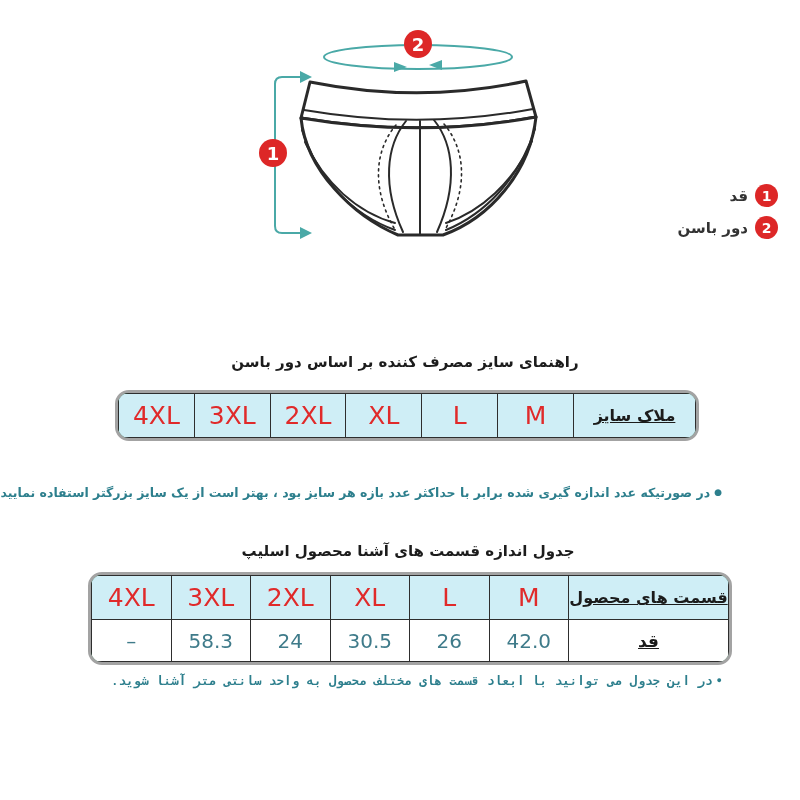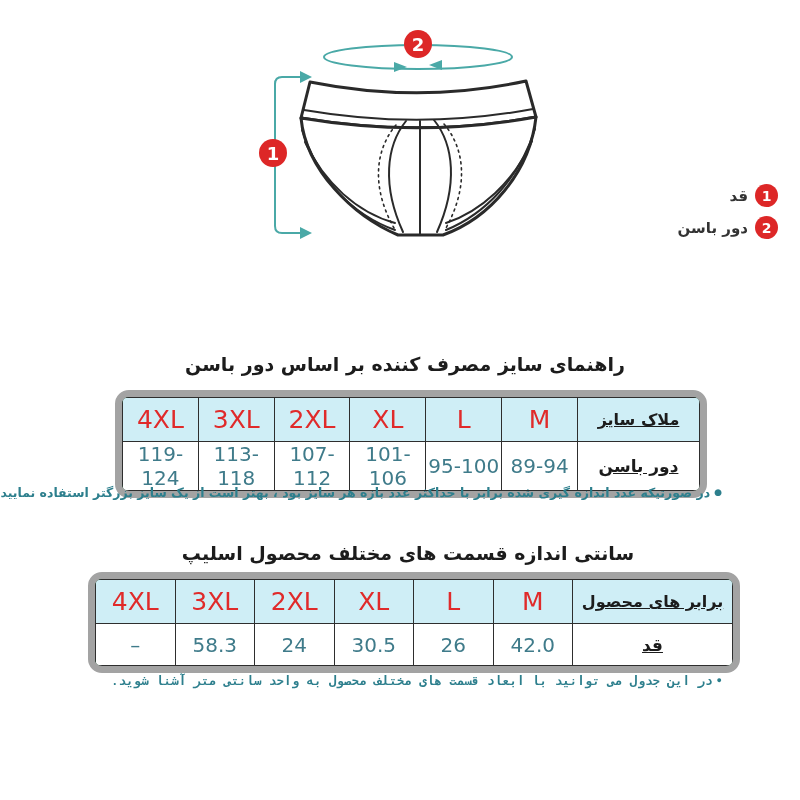--- a/index.html
+++ b/index.html
@@ -10,25 +10,25 @@
   
   .diagram-svg{position:absolute;left:256px;top:20px;width:324px;height:250px;}
   
   .legend{position:absolute;top:184px;right:22px;display:flex;flex-direction:column;gap:9px;}
   .legend-row{display:flex;flex-direction:row-reverse;align-items:center;gap:7px;direction:ltr;}
   .badge{width:23px;height:23px;border-radius:50%;background:#dd2727;color:#fff;
          font-size:14px;font-weight:bold;display:flex;align-items:center;justify-content:center;}
   .legend-label{font-size:15px;font-weight:bold;color:#333;direction:rtl;}
   
   .sec-title{position:absolute;text-align:center;direction:rtl;font-weight:bold;
-             font-size:19px;color:#1c1c1c;}
+             font-size:15px;color:#1c1c1c;}
   #title-hip{left:115px;width:580px;top:353px;}
   #title-product{left:88px;width:640px;top:542px;}
   
-  .tbl-wrap{position:absolute;border:7px solid #a3a3a3;border-radius:14px;overflow:hidden;background:#14532d;}
+  .tbl-wrap{position:absolute;border:3px solid #a3a3a3;border-radius:14px;overflow:hidden;background:#14532d;}
   #table-hip{left:115px;top:390px;width:578px;}
   #table-product{left:88px;top:572px;width:638px;}
   table{width:100%;border-collapse:collapse;table-layout:fixed;direction:ltr;}
   td{border:1.5px solid #2e2e2e;text-align:center;vertical-align:middle;padding:0;}
   tr.hdr td{background:#cfeef6;height:43px;color:#e02a2a;font-size:25px;}
   tr.val td{background:#ffffff;height:41px;color:#3f7b8a;font-size:20px;}
   td.lbl{color:#1c1c1c !important;font-weight:bold;font-size:16px !important;direction:rtl;text-decoration:underline;}
   tr.val td.lbl{font-size:17px !important;}
   
   .notes{position:absolute;right:78px;left:30px;text-align:right;direction:rtl;}
@@ -109,61 +109,52 @@
     <tbody>
         <tr class="hdr">
       <td>4XL</td>
       <td>3XL</td>
       <td>2XL</td>
       <td>XL</td>
       <td>L</td>
       <td>M</td>
       <td class="lbl">ملاک سایز</td>
     </tr>
-    <tr class="val">
-      <td>119-124</td>
-      <td>113-118</td>
-      <td>107-112</td>
-      <td>101-106</td>
-      <td>95-100</td>
-      <td>89-94</td>
-      <td class="lbl">دور باسن</td>
-    </tr>
   </tbody>
     </table>
 </div>
 
 <div class="notes" id="notes-hip">
   <div class="note-line">
     <span class="bullet">●</span><span>در صورتیکه عدد اندازه گیری شده برابر با حداکثر عدد بازه هر سایز بود ، بهتر است از یک سایز بزرگتر استفاده نمایید.</span>
   </div>
 </div>
 
-<div class="sec-title" id="title-product">سانتی اندازه قسمت های مختلف محصول اسلیپ</div>
+<div class="sec-title" id="title-product">جدول اندازه قسمت های آشنا محصول اسلیپ</div>
 
 <div class="tbl-wrap" id="table-product">
   <table>
     <colgroup>
         <col>
         <col>
         <col>
         <col>
         <col>
         <col>
         <col style="width:160px">
       </colgroup>
     <tbody>
         <tr class="hdr">
       <td>4XL</td>
       <td>3XL</td>
       <td>2XL</td>
       <td>XL</td>
       <td>L</td>
       <td>M</td>
-      <td class="lbl">برابر های محصول</td>
+      <td class="lbl">قسمت های محصول</td>
     </tr>
     <tr class="val">
       <td>–</td>
       <td>58.3</td>
       <td>24</td>
       <td>30.5</td>
       <td>26</td>
       <td>42.0</td>
       <td class="lbl">قد</td>
     </tr>

